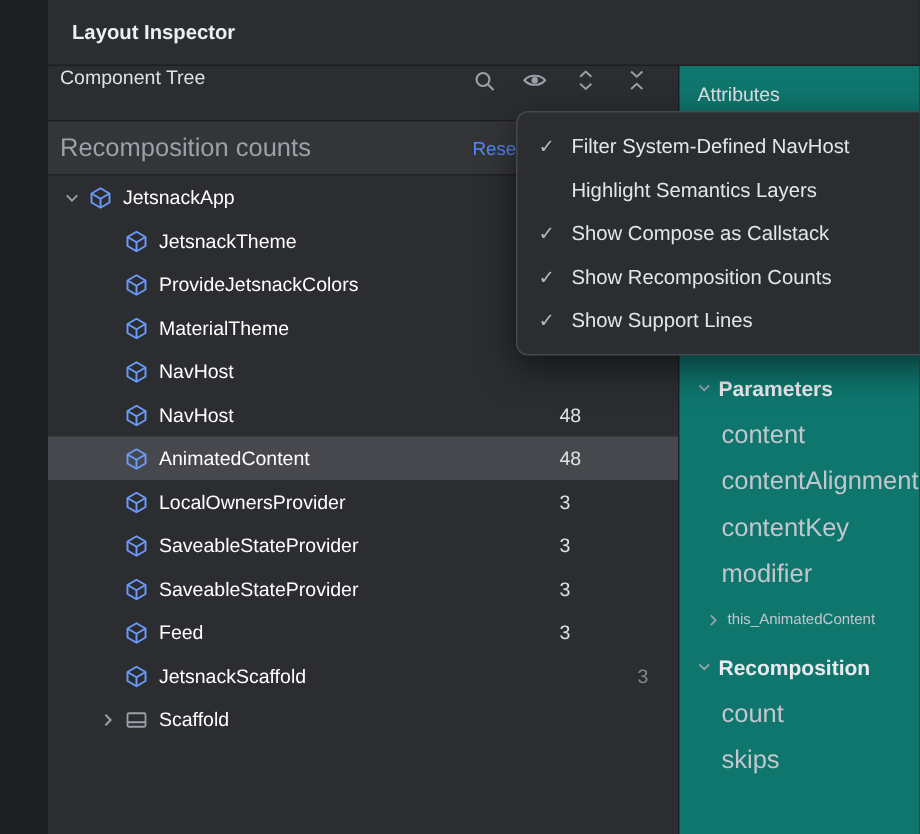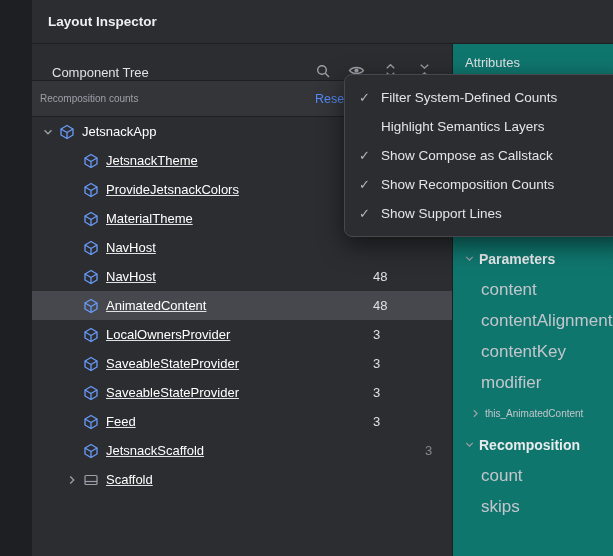--- a/index.html
+++ b/index.html
@@ -16,41 +16,41 @@
     display:flex;align-items:center;padding-left:16px;
     background:#2b2d30;border-bottom:1px solid #1e1f22;
   }
   .titlebar .title{font-weight:bold;font-size:13.5px;color:#edeff2;}
   
   .left-panel{position:absolute;left:0;top:44px;width:420px;height:512px;background:#2b2d30;}
   .right-panel{position:absolute;left:421px;top:44px;width:192px;height:512px;background:#0f766e;}
   .v-divider{position:absolute;left:420px;top:44px;width:1px;height:512px;background:#1e1f22;}
   
   .tree-header{
-    position:relative;height:37px;display:flex;align-items:flex-end;
-    padding:0 20px;border-bottom:1px solid #1e1f22;
+    position:relative;height:37px;display:flex;align-items:flex-start;
+    padding:0 8px;border-bottom:1px solid #1e1f22;
   }
   .tree-header .hdr-label{color:#dfe1e5;}
   .hdr-icons{position:absolute;right:18px;display:flex;gap:15px;align-items:center;}
   .icon-btn{width:19px;height:19px;display:flex;align-items:center;justify-content:center;border-radius:4px;cursor:pointer;}
   .icon-btn svg{display:block;}
   
   .recomp-bar{
     position:relative;height:36px;display:flex;align-items:center;
     padding:0 8px;background:#333539;border-bottom:1px solid #1e1f22;
   }
-  .recomp-bar .recomp-label{color:#9da0a8;font-size:10px;}
+  .recomp-bar .recomp-label{color:#9da0a8;font-size:17px;}
   .recomp-bar .reset-link{position:absolute;left:283px;color:#548af7;font-size:12.5px;cursor:pointer;}
   
   .tree-rows{position:relative;}
   .tree-row{
     position:relative;height:29px;display:flex;align-items:center;cursor:pointer;
   }
   .tree-row.indent-0{padding-left:6px;}
-  .tree-row.indent-1{padding-left:30px;text-decoration:underline;}
+  .tree-row.indent-1{padding-left:30px;}
   .tree-row.selected{background:#46484d;}
   .chev-slot{width:20px;height:16px;display:flex;align-items:center;justify-content:center;flex:none;}
   .node-icon{width:17px;height:17px;flex:none;margin-right:7px;display:flex;align-items:center;justify-content:center;}
   .node-label{white-space:nowrap;color:#ffffff;}
   .count{position:absolute;left:341px;color:#dfe1e5;}
   .count.dim{left:393px;color:#85878c;}
   
   .popup{
     position:absolute;left:312px;top:74px;width:290px;
     background:#2b2d30;border:1px solid #46484d;border-radius:8px;
@@ -344,21 +344,21 @@
       <div class="attr-row item">
         <span class="attr-label">skips</span>
       </div>
 
     </div>
   </div>
 
   <div class="popup">
     <div class="menu-item">
       <span class="menu-check">✓</span>
-      <span>Filter System-Defined Counts</span>
+      <span>Filter System-Defined NavHost</span>
     </div>
     <div class="menu-item unchecked">
       <span class="menu-check">✓</span>
       <span>Highlight Semantics Layers</span>
     </div>
     <div class="menu-item">
       <span class="menu-check">✓</span>
       <span>Show Compose as Callstack</span>
     </div>
     <div class="menu-item">

